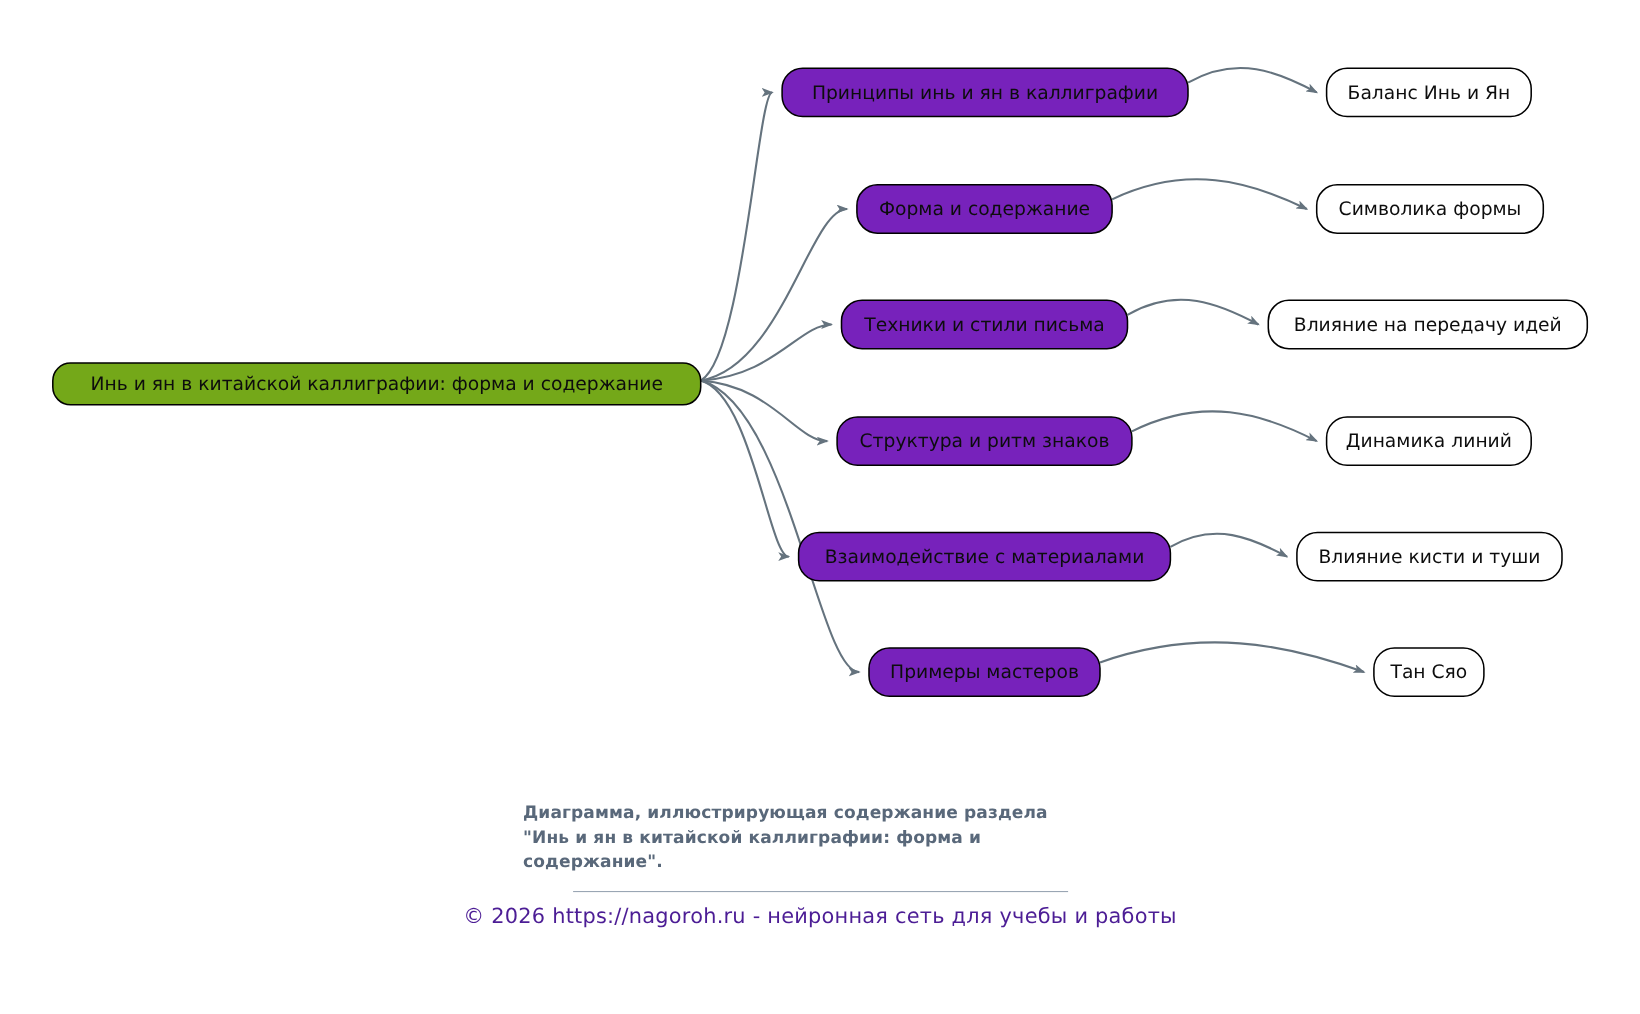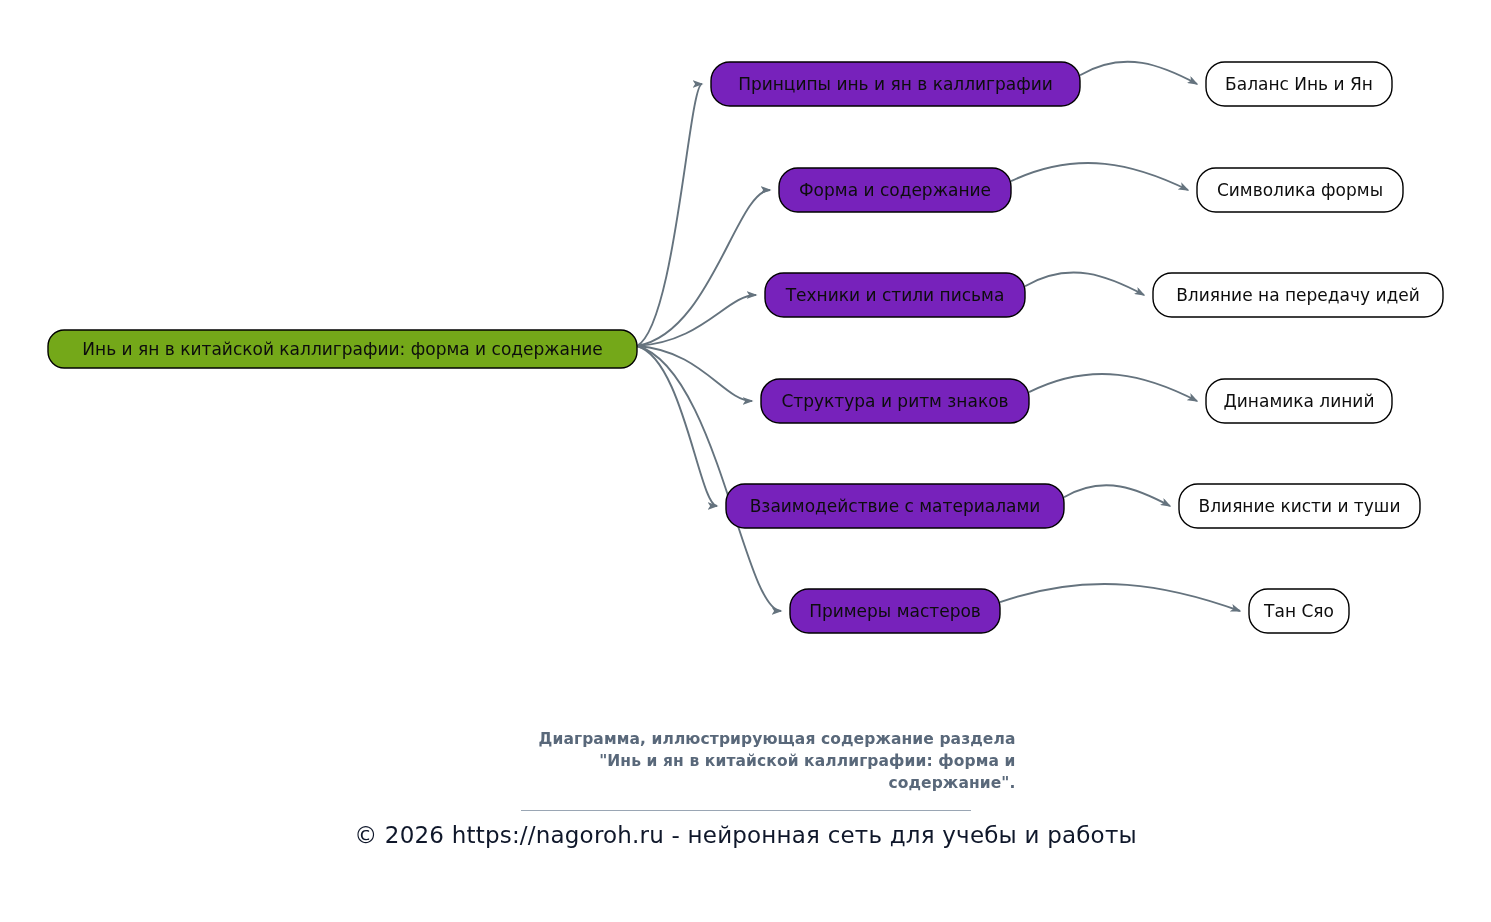--- a/index.html
+++ b/index.html
@@ -55,21 +55,21 @@
   }
   .node-label-root { font-size: 17px; fill: #0d0d0d; }
   .node-label-branch { font-size: 17px; fill: #0d0d0d; }
   .node-label-leaf { font-size: 17px; fill: #0d0d0d; }
 
   .caption-block {
     position: absolute;
     left: 0;
     top: 728px;
     width: 1491px;
-    text-align: right;
+    text-align: left;
   }
   .caption-text {
     font-family: "DejaVu Sans", "Liberation Sans", sans-serif;
     font-size: 15.5px;
     font-weight: bold;
     color: #59687a;
     line-height: 1.42;
     margin: 0 auto;
     width: 540px;
     letter-spacing: 0.1px;
@@ -83,22 +83,22 @@
   }
   .footer-block {
     position: absolute;
     left: 0;
     top: 822px;
     width: 1491px;
     text-align: center;
   }
   .footer-text {
     font-family: "DejaVu Sans", "Liberation Sans", sans-serif;
-    font-size: 23px;
-    color: #0f172a;
+    font-size: 19px;
+    color: #4c1d95;
     letter-spacing: 0.2px;
   }
 </style>
 </head>
 <body>
 
 <div id="diagram-root">
   <svg class="mindmap" viewBox="0 0 1491 922" xmlns="http://www.w3.org/2000/svg">
     <defs>
       <marker id="arrowhead" markerWidth="11" markerHeight="8" refX="9.5" refY="4" orient="auto" markerUnits="userSpaceOnUse">

